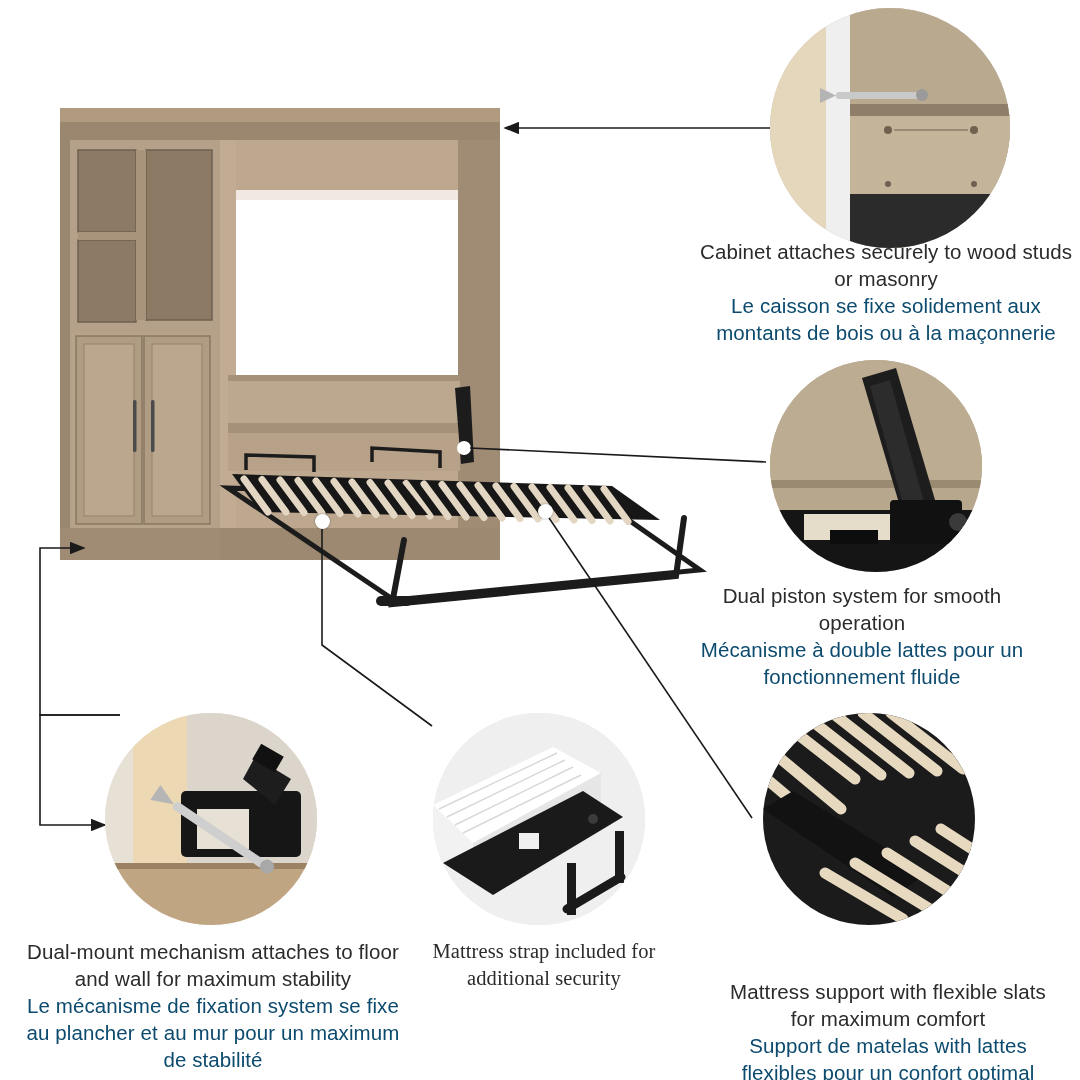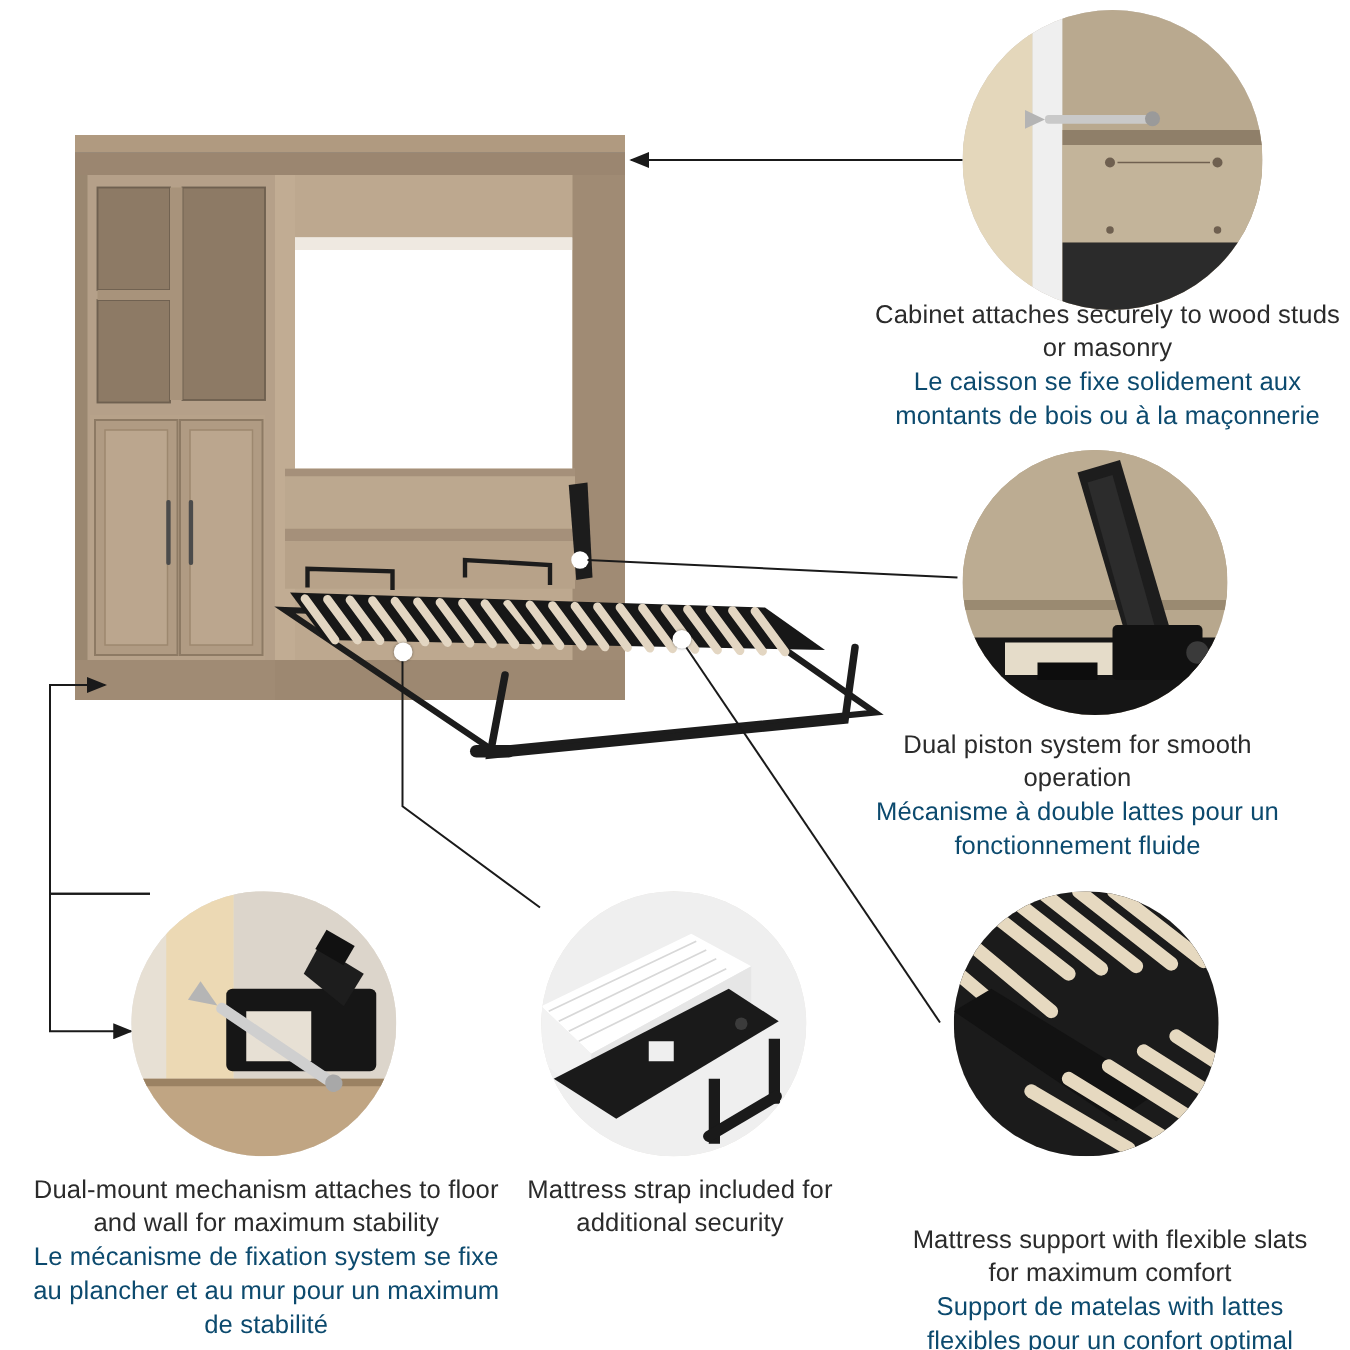--- a/index.html
+++ b/index.html
@@ -271,21 +271,21 @@
       <path d="M10,150 L150,78 L190,104 L60,182 Z" fill="#1a1a1a"></path>
       <rect x="86" y="120" width="20" height="16" fill="#efefef"></rect>
 
       <rect x="134" y="150" width="9" height="52" fill="#1a1a1a"></rect>
       <rect x="182" y="118" width="9" height="52" fill="#1a1a1a"></rect>
       <path d="M134,196 L188,164" stroke="#1a1a1a" stroke-width="9" stroke-linecap="round" fill="none"></path>
       <circle cx="160" cy="106" r="5" fill="#3b3b3b"></circle>
     </svg>
   </div>
 
-  <div class="callout" style="left:404px; top:938px; width:280px;">
+  <div class="callout" style="left:404px; top:938px; width:280px;font-family:Liberation Serif, serif;">
     <div class="en">Mattress strap included for additional security</div>
   </div>
 
   <div class="circle" style="left:763px; top:713px; width:212px; height:212px;">
     <svg viewBox="0 0 212 212" width="212" height="212">
       <rect width="212" height="212" fill="#1b1b1b"></rect>
 
       <g stroke="#e6d9c0" stroke-width="11" stroke-linecap="round">
         <line x1="18" y1="8" x2="92" y2="66"></line>
         <line x1="44" y1="4" x2="118" y2="62"></line>

